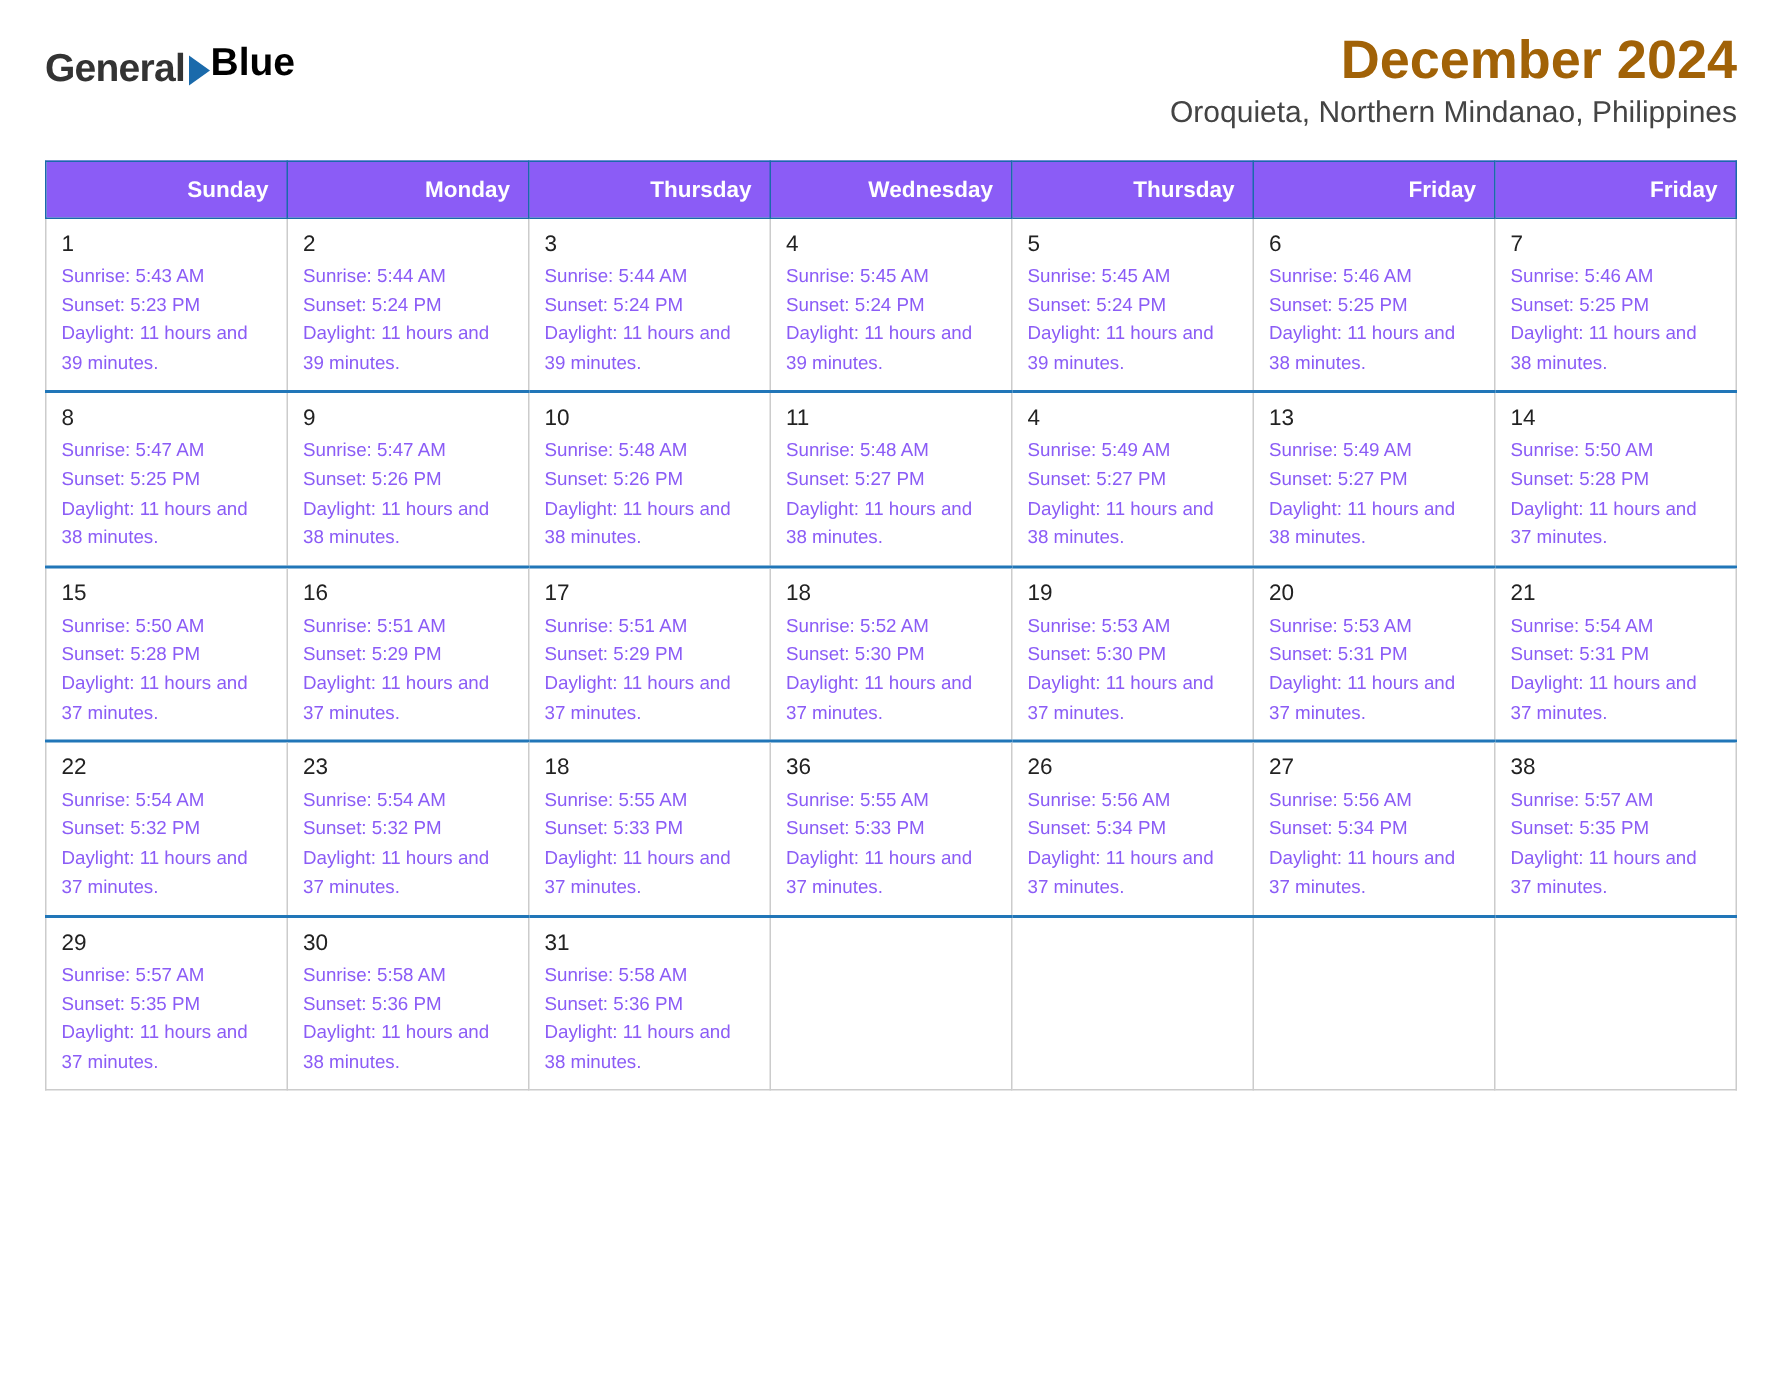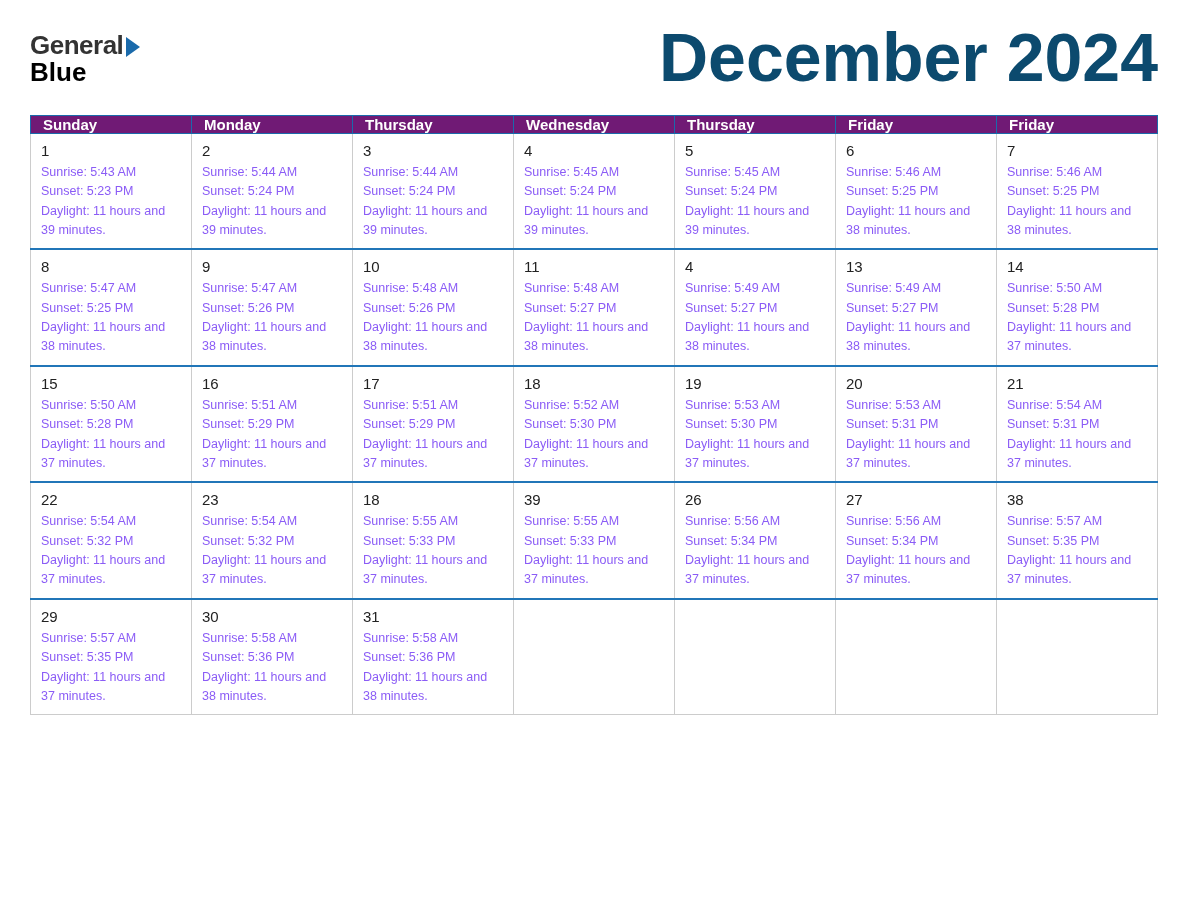--- a/index.html
+++ b/index.html
@@ -11,21 +11,21 @@
       padding: 20px 30px;
     }
     .header {
       display: flex;
       justify-content: space-between;
       align-items: flex-start;
       margin-bottom: 20px;
     }
     .logo {
       display: flex;
-      flex-direction: column;
+      flex-direction: row;
       align-items: flex-start;
       margin-top: 10px;
     }
     .logo-top {
       display: flex;
       align-items: center;
     }
     .logo-general {
       font-size: 26px;
       font-weight: bold;
@@ -44,42 +44,42 @@
     .logo-blue {
       font-size: 26px;
       font-weight: bold;
       color: #000000;
       margin-top: -4px;
     }
     .title-area {
       text-align: right;
     }
     .month-year {
-      font-size: 68px;
+      font-size: 36px;
       font-weight: bold;
-      color: #0c4a6e;
+      color: #a16207;
       line-height: 1.1;
     }
     .location {
       font-size: 20px;
       color: #444;
       margin-top: 4px;
     }
     .calendar {
       width: 100%;
       border-collapse: collapse;
       border: 1px solid #bbb;
     }
     .calendar th {
-      background-color: #701a75;
+      background-color: #8b5cf6;
       color: #fff;
       font-size: 15px;
       font-weight: bold;
-      padding: 0 12px;
-      text-align: left;
+      padding: 10px 12px;
+      text-align: right;
       border: 1px solid #1a6aab;
     }
     .calendar td {
       vertical-align: top;
       padding: 8px 10px;
       font-size: 13px;
       color: #222;
       border: 1px solid #ccc;
       width: calc(100% / 7);
       min-height: 100px;
@@ -108,20 +108,21 @@
 <div class="header">
   <div class="logo">
     <div class="logo-top">
       <span class="logo-general">General</span>
       <div class="logo-arrow"></div>
     </div>
     <span class="logo-blue">Blue</span>
   </div>
   <div class="title-area">
     <div class="month-year">December 2024</div>
+    <div class="location">Oroquieta, Northern Mindanao, Philippines</div>
   </div>
 </div>
 
 <table class="calendar">
   <thead>
     <tr>
     <th>Sunday</th>
         <th>Monday</th>
         <th>Thursday</th>
         <th>Wednesday</th>
@@ -324,21 +325,21 @@
       </td>
         <td>
         <span class="day-number">18</span>
         <div class="day-info">
           Sunrise: 5:55 AM<br>
           Sunset: 5:33 PM<br>
           Daylight: 11 hours and 37 minutes.
         </div>
       </td>
         <td>
-        <span class="day-number">39</span>
+        <span class="day-number">36</span>
         <div class="day-info">
           Sunrise: 5:55 AM<br>
           Sunset: 5:33 PM<br>
           Daylight: 11 hours and 37 minutes.
         </div>
       </td>
         <td>
         <span class="day-number">26</span>
         <div class="day-info">
           Sunrise: 5:56 AM<br>

